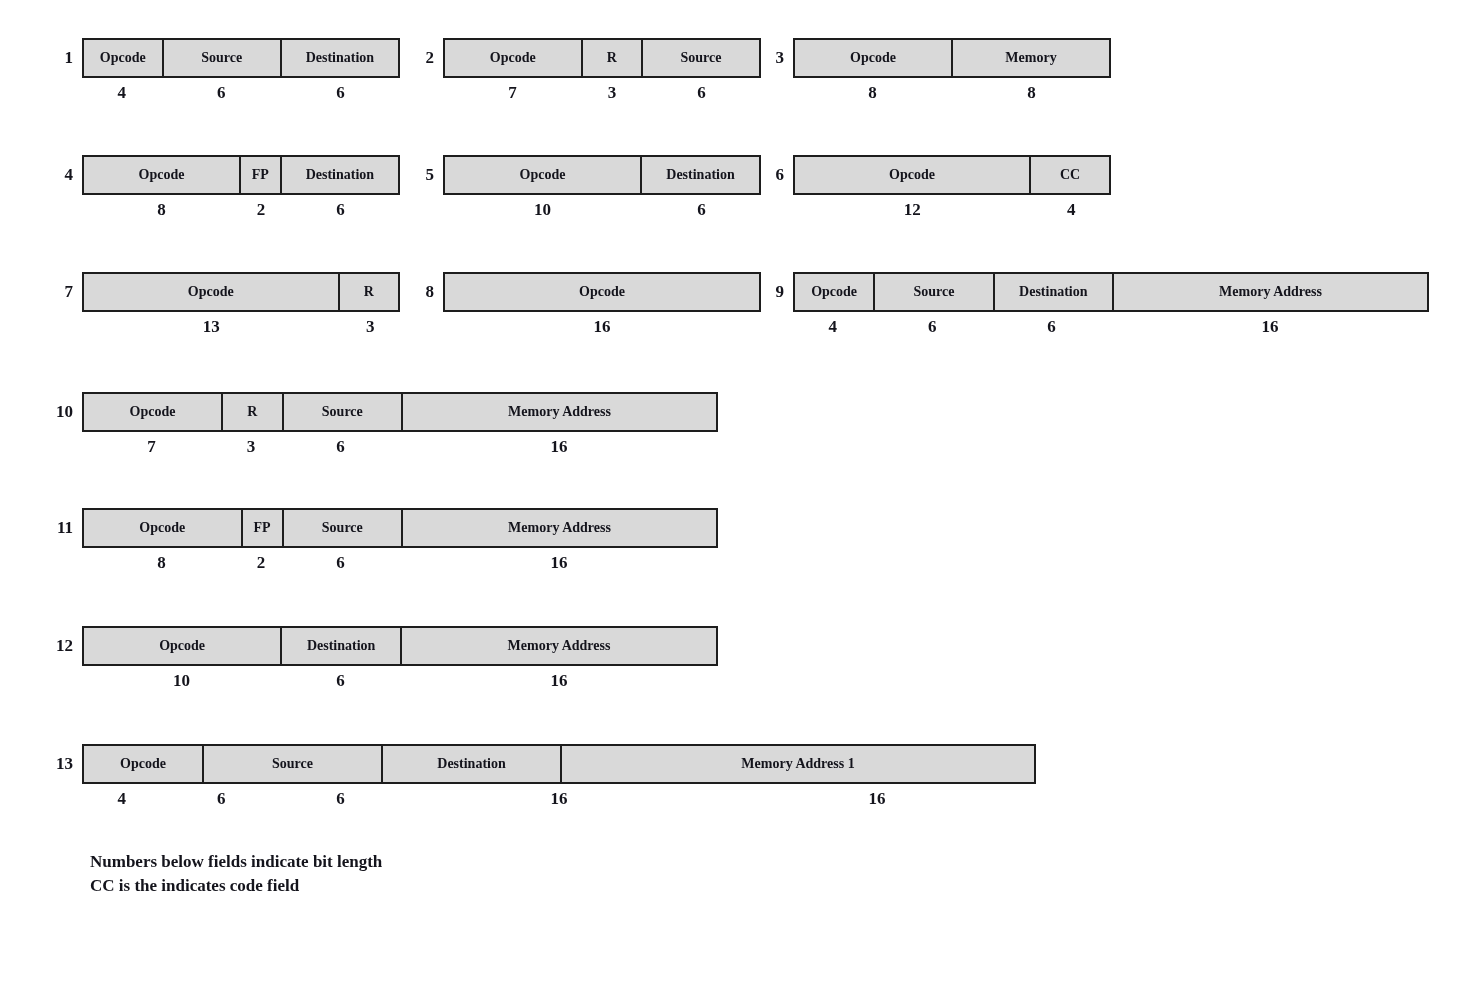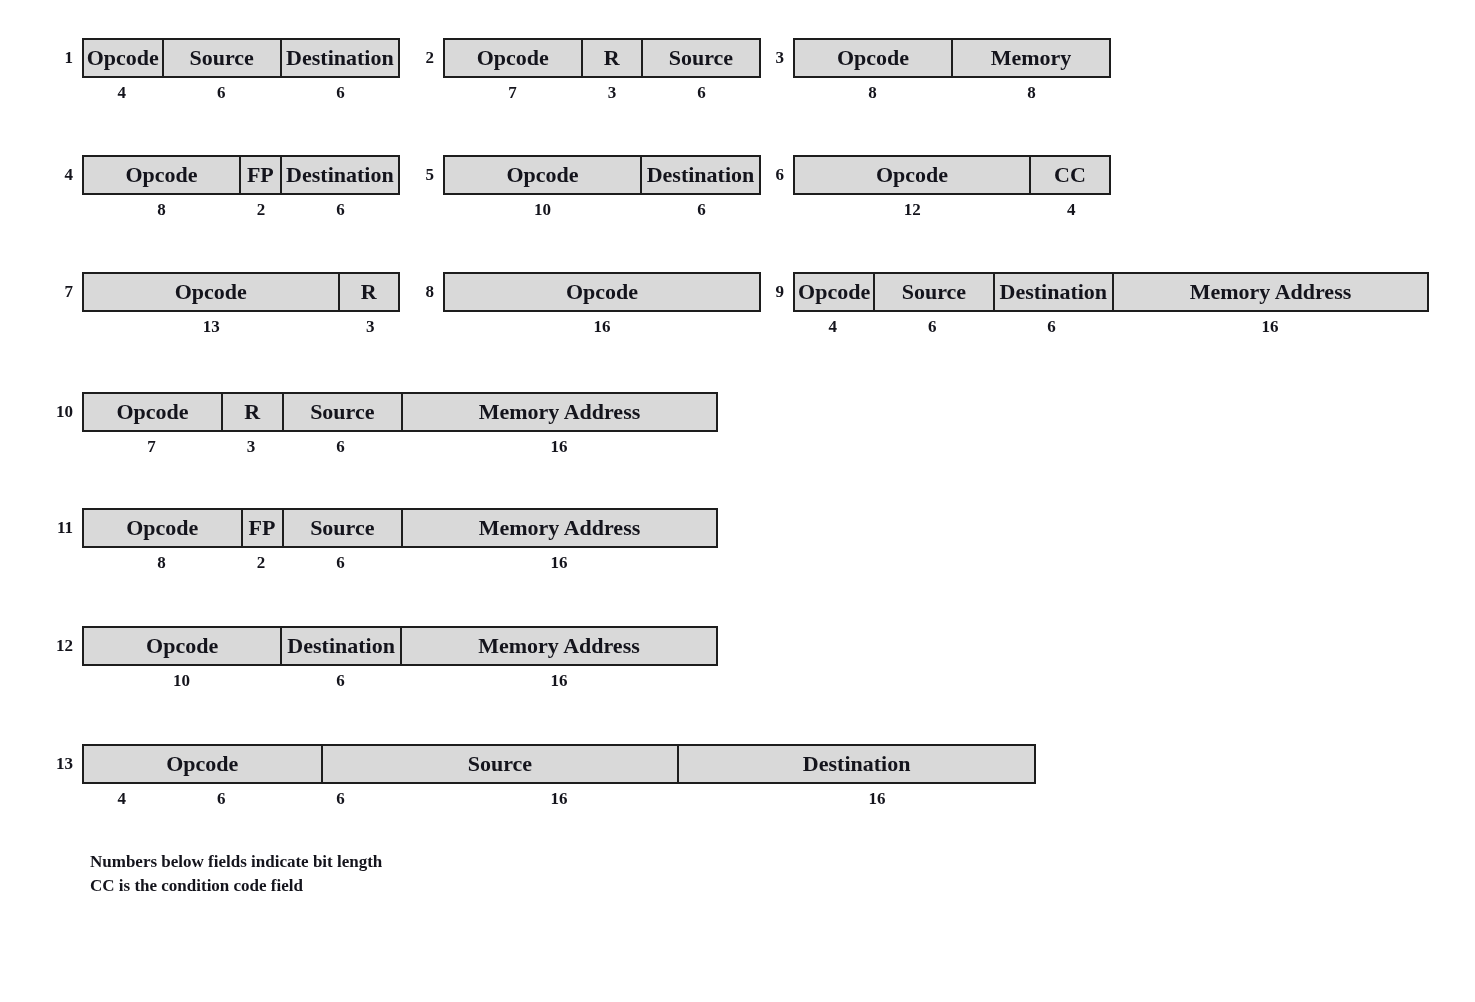--- a/index.html
+++ b/index.html
@@ -38,21 +38,21 @@
     box-sizing: border-box;
     border: 2px solid #1d1d1d;
     background: #d9d9d9;
   }
   .field {
     display: flex;
     align-items: center;
     justify-content: center;
     box-sizing: border-box;
     border-right: 2px solid #1d1d1d;
-    font-size: 22px;
+    font-size: 14px;
     white-space: nowrap;
     overflow: hidden;
   }
   .field:last-child {
     border-right: none;
   }
   .bitsrow {
     display: flex;
     margin-top: 5px;
   }
@@ -250,27 +250,28 @@
         </div>
       </div>
     </div>
     <div class="format" style="left: 47px; top: 744px;">
       <span class="fnum">13</span>
       <div class="fbody" style="width: 954px;">
         <div class="boxrow">
           <div class="field" style="flex: 4 4 0px;">Opcode</div>
           <div class="field" style="flex: 6 6 0px;">Source</div>
           <div class="field" style="flex: 6 6 0px;">Destination</div>
+          <div class="field" style="flex: 16 16 0px;">Memory Address 1</div>
         </div>
         <div class="bitsrow">
           <div class="bitcell" style="flex: 4 4 0px;">4</div>
           <div class="bitcell" style="flex: 6 6 0px;">6</div>
           <div class="bitcell" style="flex: 6 6 0px;">6</div>
           <div class="bitcell" style="flex: 16 16 0px;">16</div>
           <div class="bitcell" style="flex: 16 16 0px;">16</div>
         </div>
       </div>
     </div>
   </div>
 <div class="notes" id="notes-root">
     <div class="note-line">Numbers below fields indicate bit length</div>
-    <div class="note-line">CC is the condition code field</div>
+    <div class="note-line">CC is the indicates code field</div>
   </div>
 
 </body></html>

